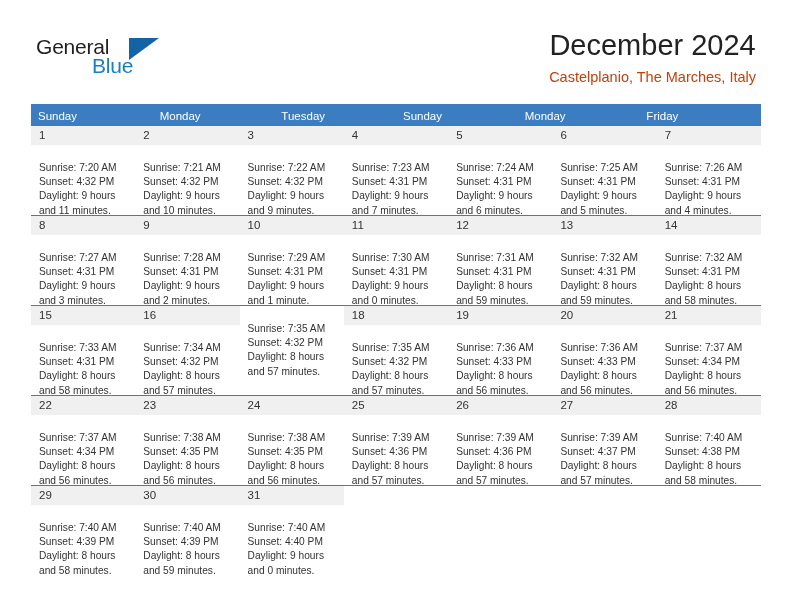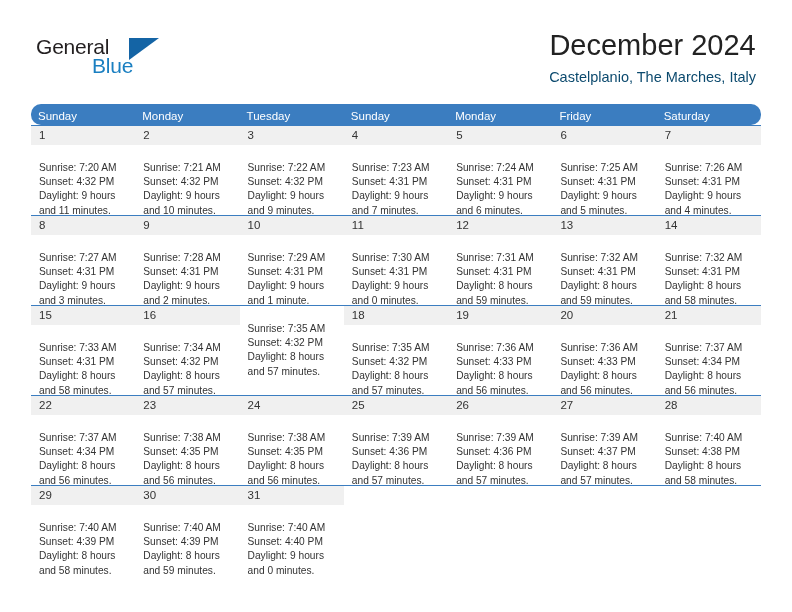--- a/index.html
+++ b/index.html
@@ -72,37 +72,36 @@
   }
   .cal-title {
     font-size: 29px;
     font-weight: normal;
     color: #222222;
     line-height: 34px;
     white-space: nowrap;
   }
   .cal-subtitle {
     font-size: 14.5px;
-    color: #0c4a6e;
+    color: #c2410c;
     line-height: 20px;
     margin-top: 5px;
     white-space: nowrap;
   }
 
   
   .calendar {
     position: absolute;
     left: 31px;
     top: 104px;
     width: 730px;
   }
   .dow-row {
     display: flex;
     background: #3b7dc0;
-    border-radius: 10px;
   }
   .dow {
     flex: 1 1 0;
     box-sizing: border-box;
     padding: 5px 7px 5px 7px;
     font-size: 11.5px;
     color: #ffffff;
     line-height: 14px;
     height: 21px;
   }
@@ -167,21 +166,20 @@
 
   <div class="calendar">
 
     <div class="dow-row">
       <div class="dow">Sunday</div>
       <div class="dow">Monday</div>
       <div class="dow">Tuesday</div>
       <div class="dow">Sunday</div>
       <div class="dow">Monday</div>
       <div class="dow">Friday</div>
-      <div class="dow">Saturday</div>
     </div>
 
     <div class="week">
       <div class="day">
         <div class="day-num-band">1</div>
         <div class="day-lines">
           <div>Sunrise: 7:20 AM</div>
           <div>Sunset: 4:32 PM</div>
           <div>Daylight: 9 hours</div>
           <div>and 11 minutes.</div>

